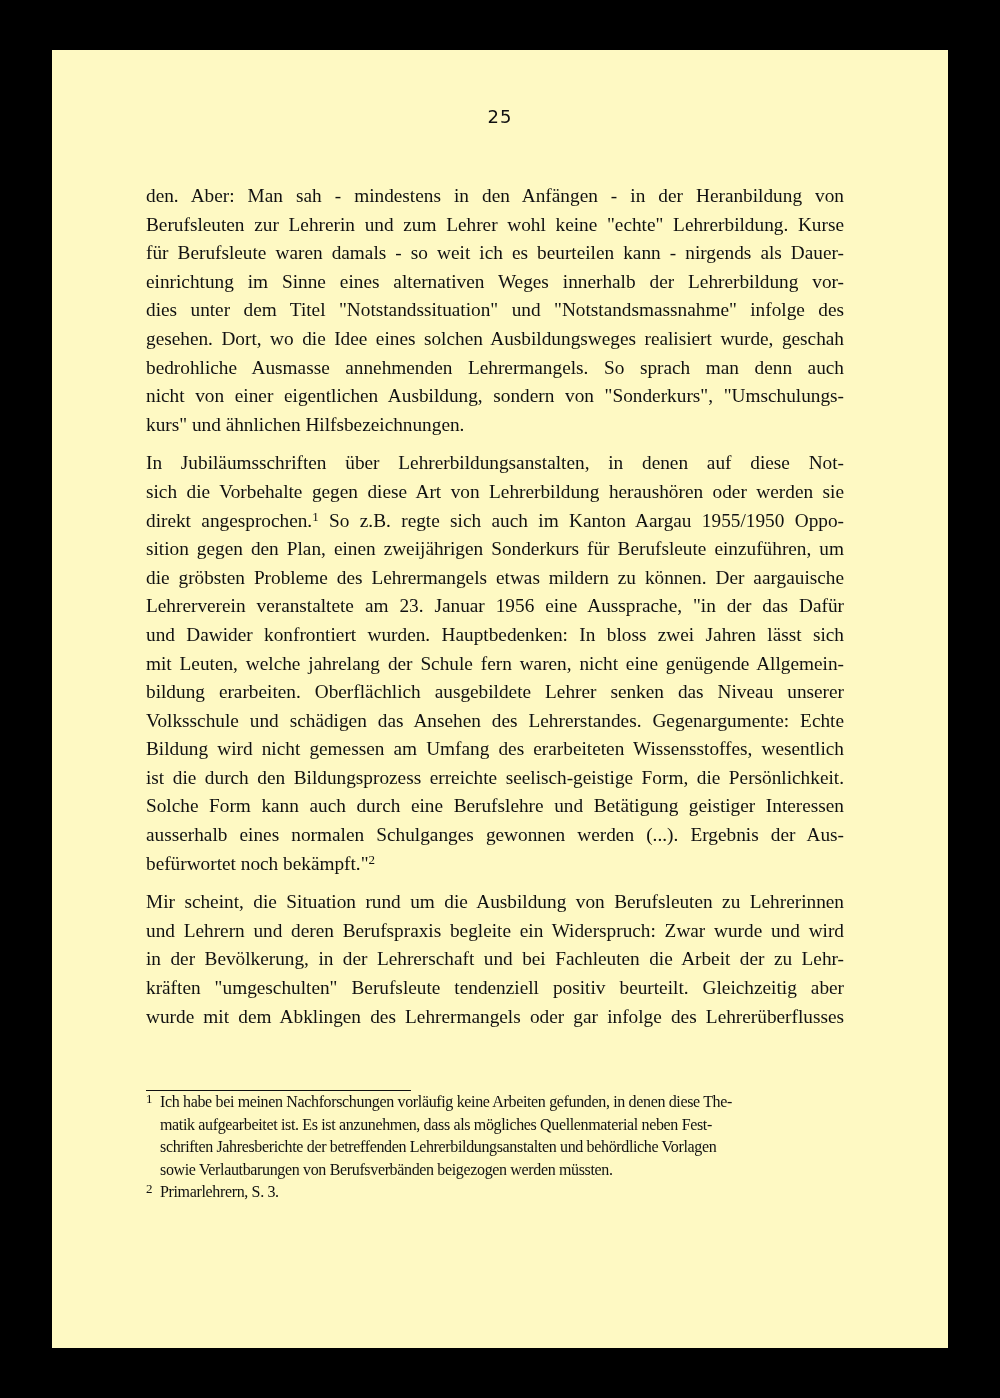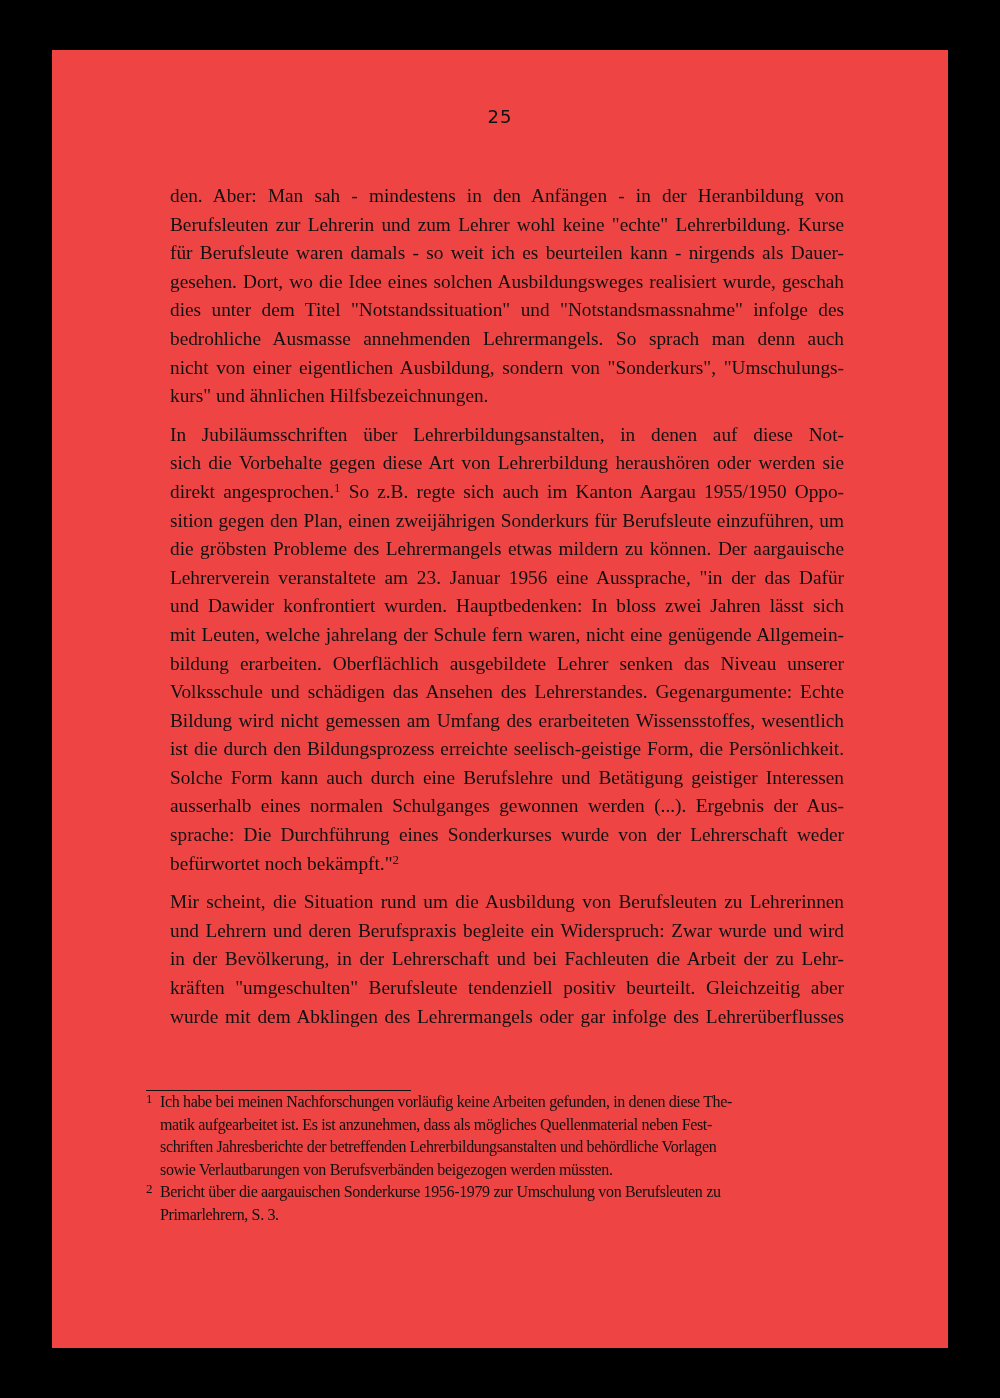--- a/index.html
+++ b/index.html
@@ -12,21 +12,21 @@
       height: 1398px;
       position: relative;
       overflow: hidden;
     }
     .page {
       position: absolute;
       left: 52px;
       top: 50px;
       width: 896px;
       height: 1298px;
-      background: #ef4444;
+      background: #fef9c3;
     }
     .page-number {
       position: absolute;
       left: 0;
       width: 100%;
       top: 56px;
       text-align: center;
       font-family: "DejaVu Sans", sans-serif;
       font-size: 18px;
       color: #111;
@@ -45,21 +45,20 @@
       hyphens: manual;
     }
     .para {
       margin: 0 0 10px 0;
     }
     .line {
       display: block;
       text-align: justify;
       text-align-last: justify;
       white-space: nowrap;
-      margin-left: 24px;
     }
     .line.last {
       text-align-last: left;
     }
     sup.fn {
       font-size: 13px;
       vertical-align: 6px;
       line-height: 0;
     }
     .footnote-rule {
@@ -100,43 +99,43 @@
 <body>
 
 <div class="page">
   <div class="page-number">25</div>
 
   <div class="body-text">
     <p class="para">
       <span class="line">den. Aber: Man sah - mindestens in den Anfängen - in der Heranbildung von</span>
       <span class="line">Berufsleuten zur Lehrerin und zum Lehrer wohl keine "echte" Lehrerbildung. Kurse</span>
       <span class="line">für Berufsleute waren damals - so weit ich es beurteilen kann - nirgends als Dauer-</span>
+      <span class="line">einrichtung im Sinne eines alternativen Weges innerhalb der Lehrerbildung vor-</span>
+      <span class="line">dies unter dem Titel "Notstandssituation" und "Notstandsmassnahme" infolge des</span>
       <span class="line">gesehen. Dort, wo die Idee eines solchen Ausbildungsweges realisiert wurde, geschah</span>
-      <span class="line">dies unter dem Titel "Notstandssituation" und "Notstandsmassnahme" infolge des</span>
       <span class="line">bedrohliche Ausmasse annehmenden Lehrermangels. So sprach man denn auch</span>
       <span class="line">nicht von einer eigentlichen Ausbildung, sondern von "Sonderkurs", "Umschulungs-</span>
       <span class="line last">kurs" und ähnlichen Hilfsbezeichnungen.</span>
     </p>
 
     <p class="para">
       <span class="line">In Jubiläumsschriften über Lehrerbildungsanstalten, in denen auf diese Not-</span>
       <span class="line">sich die Vorbehalte gegen diese Art von Lehrerbildung heraushören oder werden sie</span>
       <span class="line"><span>direkt angesprochen.</span><sup class="fn">1</sup><span> So z.B. regte sich auch im Kanton Aargau 1955/1950 Oppo-</span></span>
       <span class="line">sition gegen den Plan, einen zweijährigen Sonderkurs für Berufsleute einzuführen, um</span>
       <span class="line">die gröbsten Probleme des Lehrermangels etwas mildern zu können. Der aargauische</span>
       <span class="line">Lehrerverein veranstaltete am 23. Januar 1956 eine Aussprache, "in der das Dafür</span>
       <span class="line">und Dawider konfrontiert wurden. Hauptbedenken: In bloss zwei Jahren lässt sich</span>
       <span class="line">mit Leuten, welche jahrelang der Schule fern waren, nicht eine genügende Allgemein-</span>
       <span class="line">bildung erarbeiten. Oberflächlich ausgebildete Lehrer senken das Niveau unserer</span>
       <span class="line">Volksschule und schädigen das Ansehen des Lehrerstandes. Gegenargumente: Echte</span>
       <span class="line">Bildung wird nicht gemessen am Umfang des erarbeiteten Wissensstoffes, wesentlich</span>
       <span class="line">ist die durch den Bildungsprozess erreichte seelisch-geistige Form, die Persönlichkeit.</span>
       <span class="line">Solche Form kann auch durch eine Berufslehre und Betätigung geistiger Interessen</span>
       <span class="line">ausserhalb eines normalen Schulganges gewonnen werden (...). Ergebnis der Aus-</span>
-      <span class="line">sprache: Die Durchführung eines Sonderkurses wurde von der Lehrerschaft weder</span>
       <span class="line last"><span>befürwortet noch bekämpft."</span><sup class="fn">2</sup></span>
     </p>
 
     <p class="para">
       <span class="line">Mir scheint, die Situation rund um die Ausbildung von Berufsleuten zu Lehrerinnen</span>
       <span class="line">und Lehrern und deren Berufspraxis begleite ein Widerspruch: Zwar wurde und wird</span>
       <span class="line">in der Bevölkerung, in der Lehrerschaft und bei Fachleuten die Arbeit der zu Lehr-</span>
       <span class="line">kräften "umgeschulten" Berufsleute tendenziell positiv beurteilt. Gleichzeitig aber</span>
       <span class="line">wurde mit dem Abklingen des Lehrermangels oder gar infolge des Lehrerüberflusses</span>
     </p>
@@ -147,17 +146,16 @@
   <div class="footnotes">
     <div class="footnote">
       <span class="marker">1</span>
       <span class="fline">Ich habe bei meinen Nachforschungen vorläufig keine Arbeiten gefunden, in denen diese The-</span>
       <span class="fline">matik aufgearbeitet ist. Es ist anzunehmen, dass als mögliches Quellenmaterial neben Fest-</span>
       <span class="fline">schriften Jahresberichte der betreffenden Lehrerbildungsanstalten und behördliche Vorlagen</span>
       <span class="fline">sowie Verlautbarungen von Berufsverbänden beigezogen werden müssten.</span>
     </div>
     <div class="footnote">
       <span class="marker">2</span>
-      <span class="fline">Bericht über die aargauischen Sonderkurse 1956-1979 zur Umschulung von Berufsleuten zu</span>
       <span class="fline">Primarlehrern, S. 3.</span>
     </div>
   </div>
 </div>
 
 </body></html>

